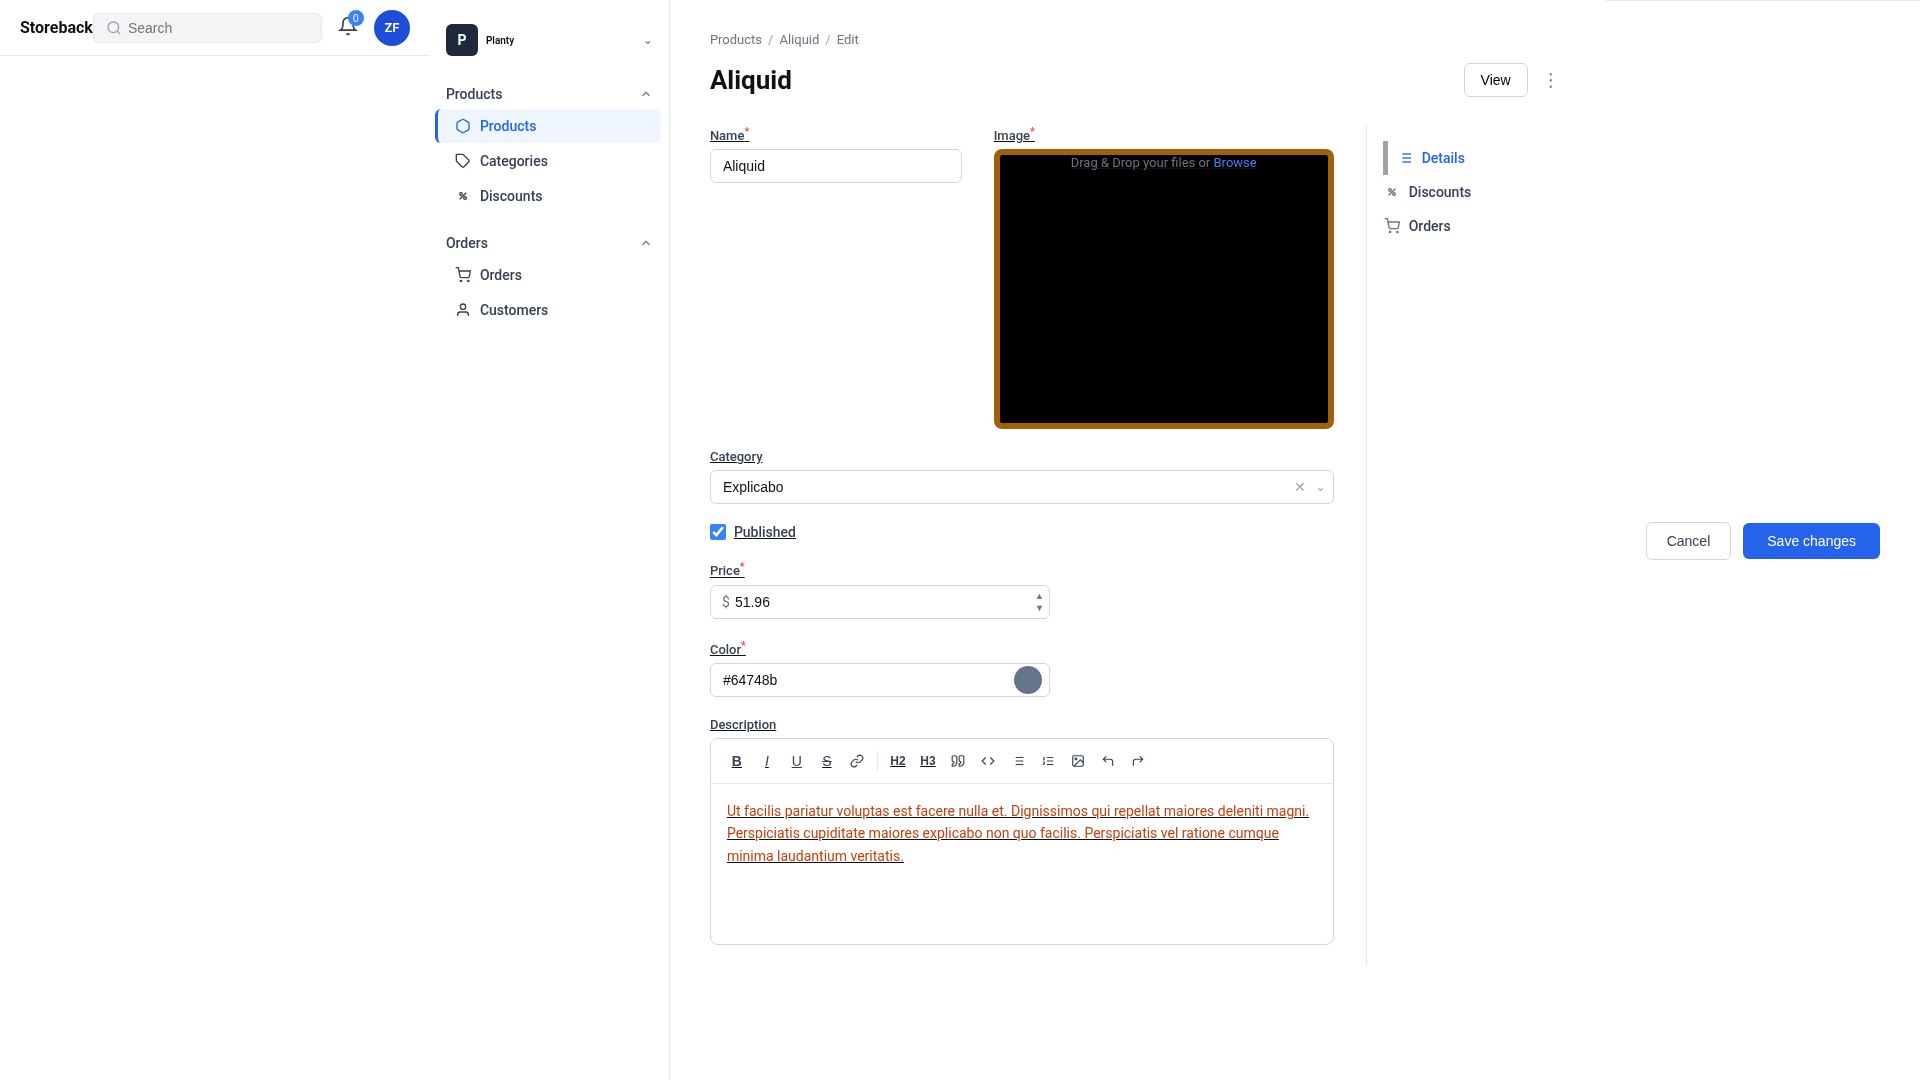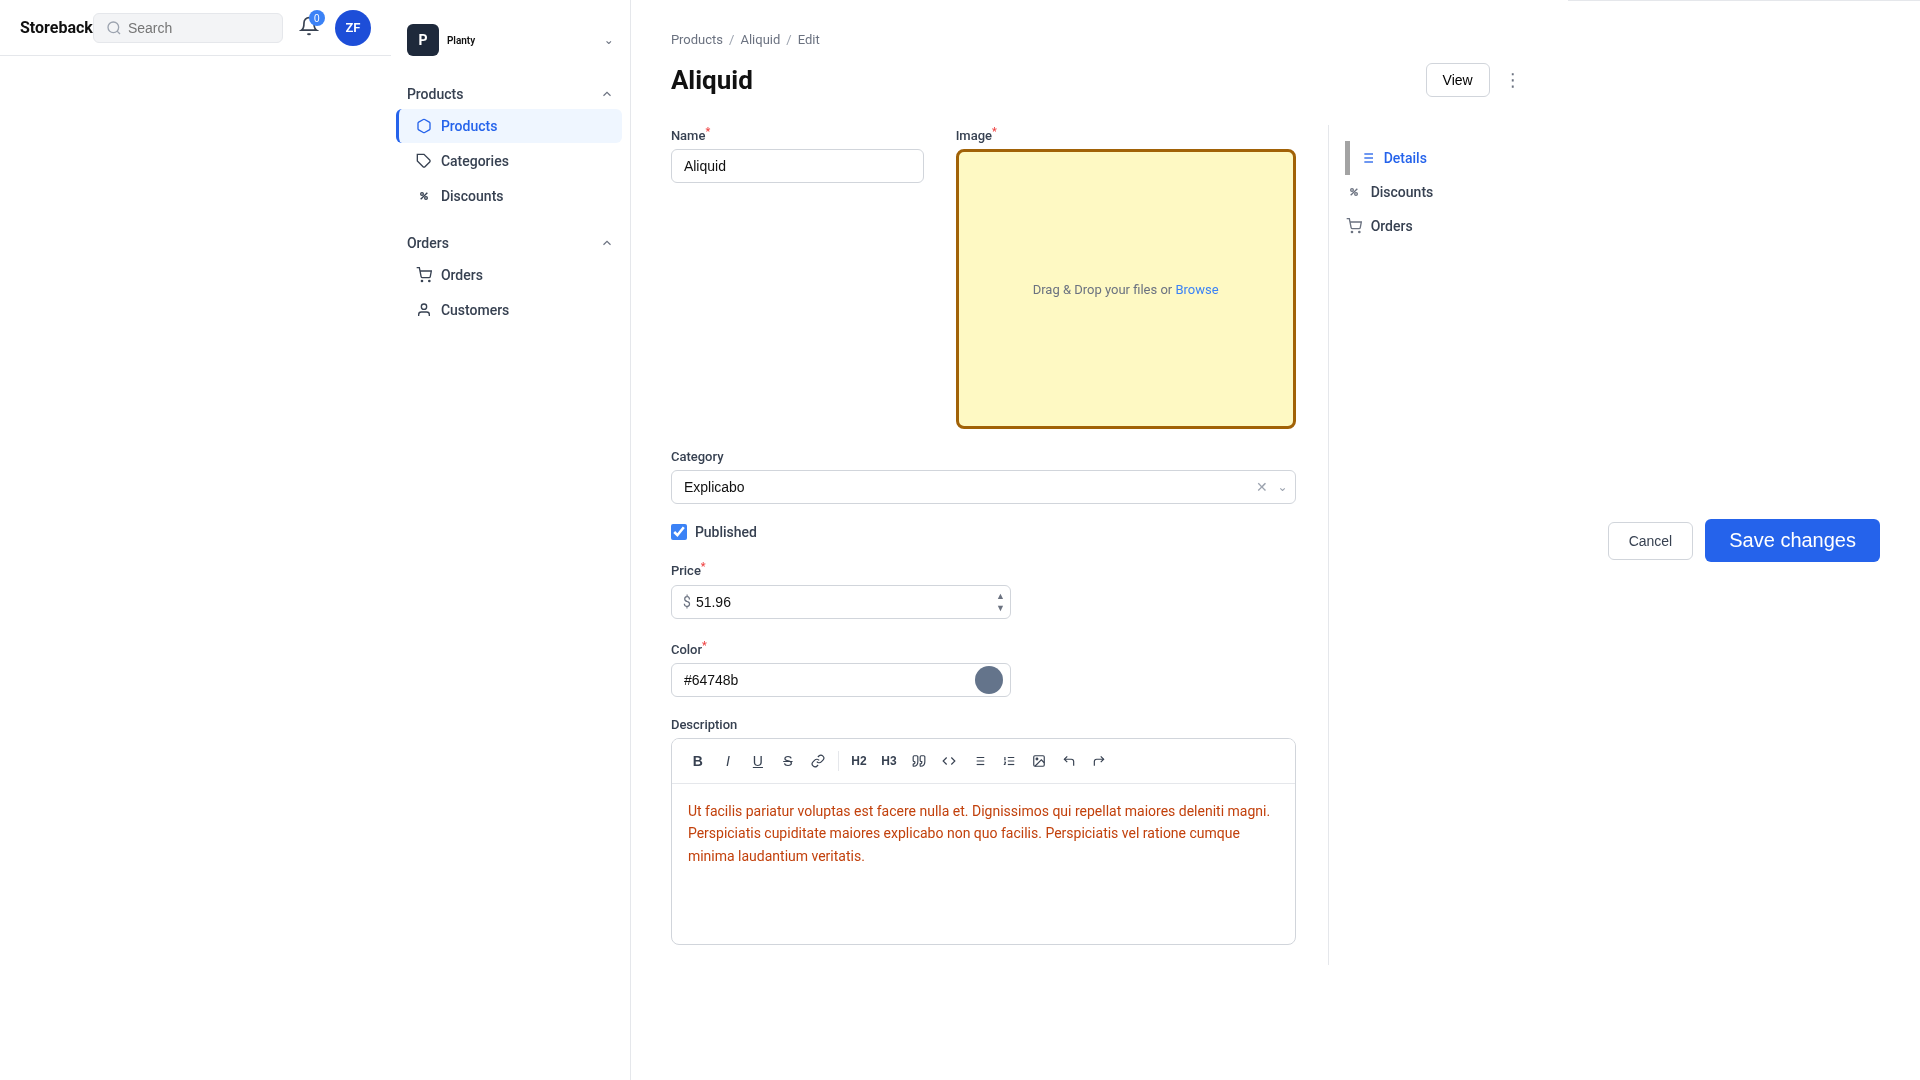--- a/index.html
+++ b/index.html
@@ -4,21 +4,21 @@
   <style>
     * { box-sizing: border-box; margin: 0; padding: 0; }
     body { font-family: -apple-system, BlinkMacSystemFont, 'Segoe UI', Roboto, sans-serif; background: #fff; color: #111; font-size: 14px; height: 1080px; overflow: hidden; }
 
     
     .app-layout { display: flex; flex-direction: row; height: 1080px; }
     .top-bar { display: flex; align-items: center; justify-content: space-between; padding: 0 20px; height: 56px; background: #fff; border-bottom: 1px solid #e5e7eb; flex-shrink: 0; }
     .top-bar-left { display: flex; align-items: center; gap: 8px; }
     .app-title { font-size: 16px; font-weight: 700; color: #111; }
     .top-bar-right { display: flex; align-items: center; gap: 12px; }
-    .search-box { display: flex; align-items: center; gap: 6px; background: #f3f4f6; border: 1px solid #e5e7eb; border-radius: 6px; padding: 6px 12px; width: 190px; }
+    .search-box { display: flex; align-items: center; gap: 6px; background: #f3f4f6; border: 1px solid #e5e7eb; border-radius: 6px; padding: 6px 12px; width: 229px; }
     .search-box input { background: transparent; border: none; outline: none; font-size: 14px; color: #6b7280; width: 100%; }
     .search-icon-svg { color: #9ca3af; flex-shrink: 0; }
     .notification-btn { position: relative; background: none; border: none; cursor: pointer; padding: 4px; }
     .notif-badge { position: absolute; top: -2px; right: -2px; background: #3b82f6; color: #fff; font-size: 10px; border-radius: 50%; width: 16px; height: 16px; display: flex; align-items: center; justify-content: center; }
     .avatar { width: 36px; height: 36px; border-radius: 50%; background: #1d4ed8; color: #fff; display: flex; align-items: center; justify-content: center; font-size: 13px; font-weight: 600; }
 
     .main-row { display: flex; flex: 1; overflow: hidden; }
 
     
     .sidebar { width: 240px; border-right: 1px solid #e5e7eb; background: #fff; padding: 16px 0; overflow-y: auto; flex-shrink: 0; }
@@ -62,45 +62,45 @@
     .price-input-wrapper .currency { position: absolute; left: 12px; top: 50%; transform: translateY(-50%); color: #6b7280; font-size: 14px; }
     .price-input-wrapper input { padding-left: 24px; width: 100%; padding-top: 8px; padding-bottom: 8px; padding-right: 32px; border: 1px solid #d1d5db; border-radius: 6px; font-size: 14px; outline: none; }
     .price-spinners { position: absolute; right: 4px; top: 50%; transform: translateY(-50%); display: flex; flex-direction: column; gap: 1px; }
     .price-spinners button { background: none; border: none; cursor: pointer; font-size: 9px; color: #6b7280; line-height: 1; padding: 1px 2px; }
 
     .color-input-wrapper { position: relative; }
     .color-input-wrapper input { width: 100%; padding: 8px 12px; border: 1px solid #d1d5db; border-radius: 6px; font-size: 14px; outline: none; padding-right: 44px; }
     .color-swatch { position: absolute; right: 8px; top: 50%; transform: translateY(-50%); width: 28px; height: 28px; border-radius: 50%; cursor: pointer; border: none; }
 
     
-    .image-upload { border: 3px solid #a16207; border-radius: 8px; background: #fef9c3; display: flex; align-items: center; justify-content: center; flex-direction: column; gap: 8px; min-height: 280px; }
+    .image-upload { border: 6px solid #a16207; border-radius: 8px; background: #000000; display: flex; align-items: center; flex-direction: column; gap: 8px; min-height: 280px; }
     .image-upload-text { font-size: 13px; color: #6b7280; }
     .image-upload-link { color: #3b82f6; cursor: pointer; text-decoration: none; }
 
     
     .editor-container { border: 1px solid #d1d5db; border-radius: 8px; overflow: hidden; }
     .editor-toolbar { display: flex; align-items: center; gap: 2px; padding: 8px 12px; border-bottom: 1px solid #e5e7eb; background: #fff; flex-wrap: wrap; }
     .toolbar-btn { background: none; border: none; cursor: pointer; padding: 4px 6px; border-radius: 4px; color: #374151; font-size: 14px; font-weight: 500; display: flex; align-items: center; justify-content: center; min-width: 28px; height: 28px; }
     .toolbar-sep { width: 1px; height: 20px; background: #e5e7eb; margin: 0 4px; }
     .editor-body { padding: 16px; min-height: 160px; font-size: 14px; line-height: 1.6; color: #c2410c; }
 
     
     .right-sidebar { width: 200px; flex-shrink: 0; border-left: 1px solid #e5e7eb; padding: 16px; }
     .right-sidebar-item { display: flex; align-items: center; gap: 8px; padding: 8px 0; cursor: pointer; color: #374151; font-size: 14px; font-weight: 500; }
     .right-sidebar-item.active { color: #2563eb; border-left: 5px solid #a3a3a3; padding-left: 8px; }
     .right-sidebar-item .rs-icon { width: 18px; height: 18px; display: flex; align-items: center; justify-content: center; color: #6b7280; }
     .right-sidebar-item.active .rs-icon { color: #2563eb; }
 
     
     .bottom-bar { border-top: 1px solid #e5e7eb; padding: 16px 40px; display: flex; align-items: center; justify-content: space-between; gap: 12px; background: #fff; flex-shrink: 0; }
     .btn-cancel { padding: 10px 20px; border: 1px solid #d1d5db; border-radius: 6px; background: #fff; font-size: 14px; font-weight: 500; cursor: pointer; color: #374151; }
-    .btn-save { padding: 10px 24px; border: none; border-radius: 6px; background: #2563eb; color: #fff; font-size: 20px; font-weight: 500; cursor: pointer; }
+    .btn-save { padding: 10px 24px; border: none; border-radius: 6px; background: #2563eb; color: #fff; font-size: 14px; font-weight: 500; cursor: pointer; }
 
     .two-col { display: flex; gap: 32px; }
-    .col-left { flex: 1; }
+    .col-left { flex: 1; text-decoration: underline; }
   </style>
 </head>
 <body>
 
 <div class="app-layout">
 
   <div class="top-bar">
     <div class="top-bar-left">
       <span class="app-title">Storeback</span>
     </div>

